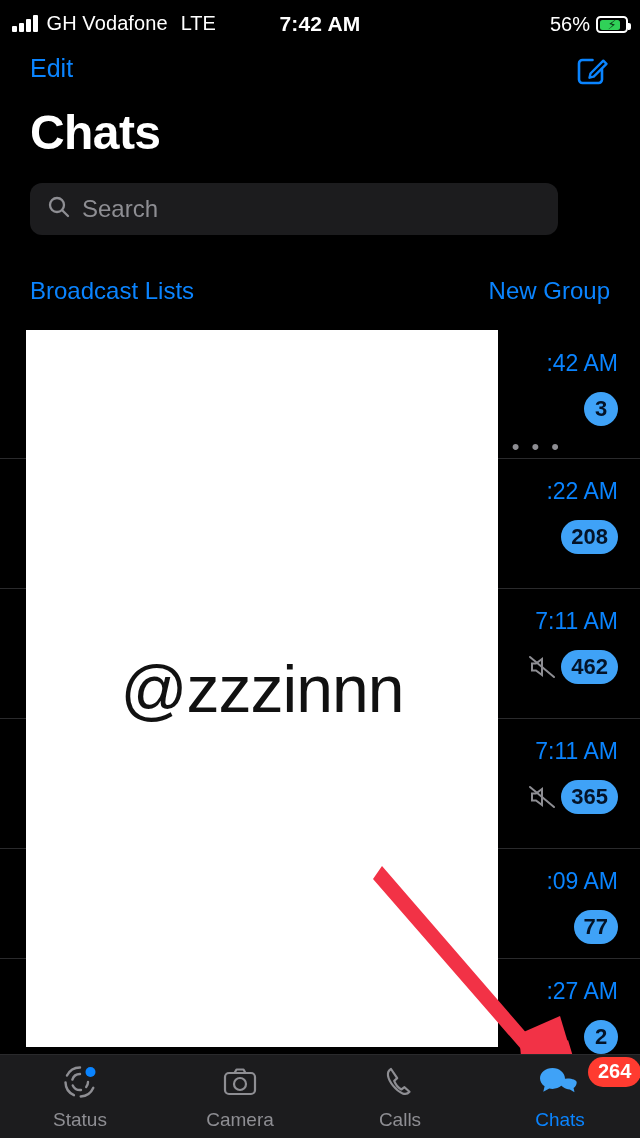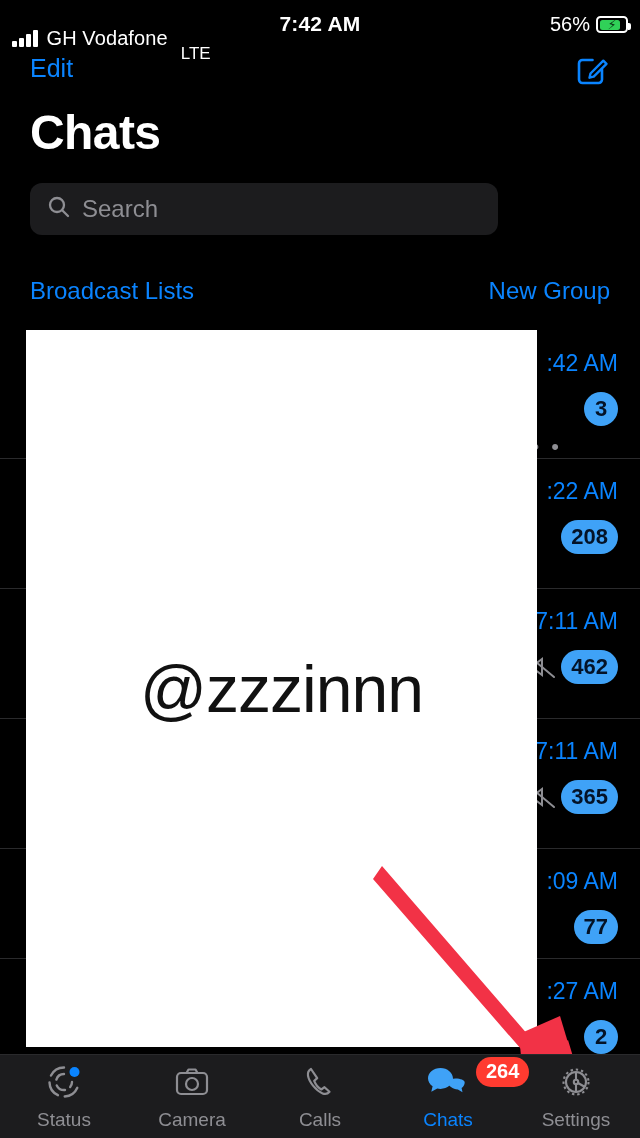--- a/index.html
+++ b/index.html
@@ -16,21 +16,21 @@
     display:flex; align-items:center; color:#fff;
   }
   .sb-left{ position:absolute; left:12px; top:4px; display:flex; align-items:center; gap:9px; }
   .bars{ display:flex; align-items:flex-end; gap:2.5px; height:17px; }
   .bars i{ display:block; width:4.5px; background:#fff; border-radius:1px; }
   .bars i:nth-child(1){ height:6px; }
   .bars i:nth-child(2){ height:9px; }
   .bars i:nth-child(3){ height:13px; }
   .bars i:nth-child(4){ height:17px; }
   .carrier{ font-size:20px; letter-spacing:.1px; }
-  .lte{ font-size:17px; margin-left:4px;margin-top:32px; }
+  .lte{ font-size:20px; margin-left:4px; }
   .sb-time{
     position:absolute; left:0; top:4px; width:640px; text-align:center;
     font-size:21px; font-weight:bold; letter-spacing:.2px;
   }
   .sb-right{ position:absolute; right:12px; top:5px; display:flex; align-items:center; gap:6px; }
   .batt-pct{ font-size:20px; }
   .batt{ position:relative; width:32px; height:17px; border:2px solid #fff; border-radius:4.5px; }
   .batt-fill{ position:absolute; left:1.5px; top:1.5px; bottom:1.5px; width:72%;
               background:#30D158; border-radius:2.5px; }
   .batt-cap{ position:absolute; right:-5px; top:5px; width:3px; height:7px;
@@ -45,21 +45,21 @@
     position:absolute; left:30px; top:14px; font-size:25px; color:#0A84FF;
   }
   .compose{ position:absolute; right:28px; top:10px; width:40px; height:40px; }
   .page-title{
     position:absolute; left:30px; top:105px; font-size:48px; font-weight:bold;
     letter-spacing:-.6px; color:#fff;
   }
 
   
   .search{
-    position:absolute; left:30px; top:183px; width:468px; height:52px;
+    position:absolute; left:30px; top:183px; width:528px; height:52px;
     background:#1C1C1E; border-radius:12px; display:flex; align-items:center;
   }
   .search .mag{ margin-left:16px; margin-right:10px; }
   .search-ph{ font-size:24px; color:#8E8E93; }
 
   
   .links{
     position:absolute; left:0; top:277px; width:640px; height:40px;
   }
   .links .l{ position:absolute; left:30px; font-size:24px; color:#0A84FF; }
@@ -73,21 +73,21 @@
   .badge{
     position:absolute; right:22px; min-width:34px; height:34px; padding:0 10px;
     background:#3FA2F7; color:#041327; border-radius:17px;
     font-size:22px; font-weight:bold; display:flex; align-items:center; justify-content:center;
   }
   .mute{ position:absolute; }
   .typing{ position:absolute; font-size:22px; color:#8E8E93; letter-spacing:3px; }
 
   
   .overlay{
-    position:absolute; left:26px; top:330px; width:511px; height:717px;
+    position:absolute; left:26px; top:330px; width:472px; height:717px;
     background:#fff;
   }
   .watermark{
     position:absolute; left:0; top:0; width:100%; height:100%;
     display:flex; align-items:center; justify-content:center;
     color:#111; font-size:66px; letter-spacing:-1px;
     font-family:"Liberation Sans","DejaVu Sans",sans-serif;
   }
 
   
@@ -249,27 +249,14 @@
     <span class="ico">
       <svg width="48" height="40" viewBox="0 0 48 40" fill="none">
         <path d="M16.5 6C9.6 6 4 10.6 4 16.3c0 3.2 1.8 6.1 4.6 8l-1.3 5.4 6-3.1c1 .2 2.1.3 3.2.3 6.9 0 12.5-4.6 12.5-10.3S23.4 6 16.5 6z" fill="#3FA2F7"></path>
         <path d="M31.5 16.5c-3.4 0-6.4 1.3-8.2 3.3 1.1 4.1 5.3 7.3 10.6 7.8l4.6 2.6-.9-4.2c1.9-1.4 3.1-3.4 3.1-5.6 0-2.2-4.2-3.9-9.2-3.9z" fill="#3FA2F7"></path>
       </svg>
       <span class="tab-badge">264</span>
     </span>
     <span class="lbl">Chats</span>
   </div>
 
-  <div class="tab">
-    <span class="ico">
-      <svg width="42" height="42" viewBox="0 0 42 42" fill="none">
-        <g stroke="#8E8E93" stroke-width="2.1">
-          <circle cx="21" cy="21" r="12.5" stroke-dasharray="2.4 2.9"></circle>
-          <circle cx="21" cy="21" r="10"></circle>
-          <circle cx="21" cy="21" r="2.2"></circle>
-          <path d="M21 11v8M21 23v8M30 26l-7-4"></path>
-        </g>
-      </svg>
-    </span>
-    <span class="lbl">Settings</span>
-  </div>
 
 </div>
 
 </body></html>

